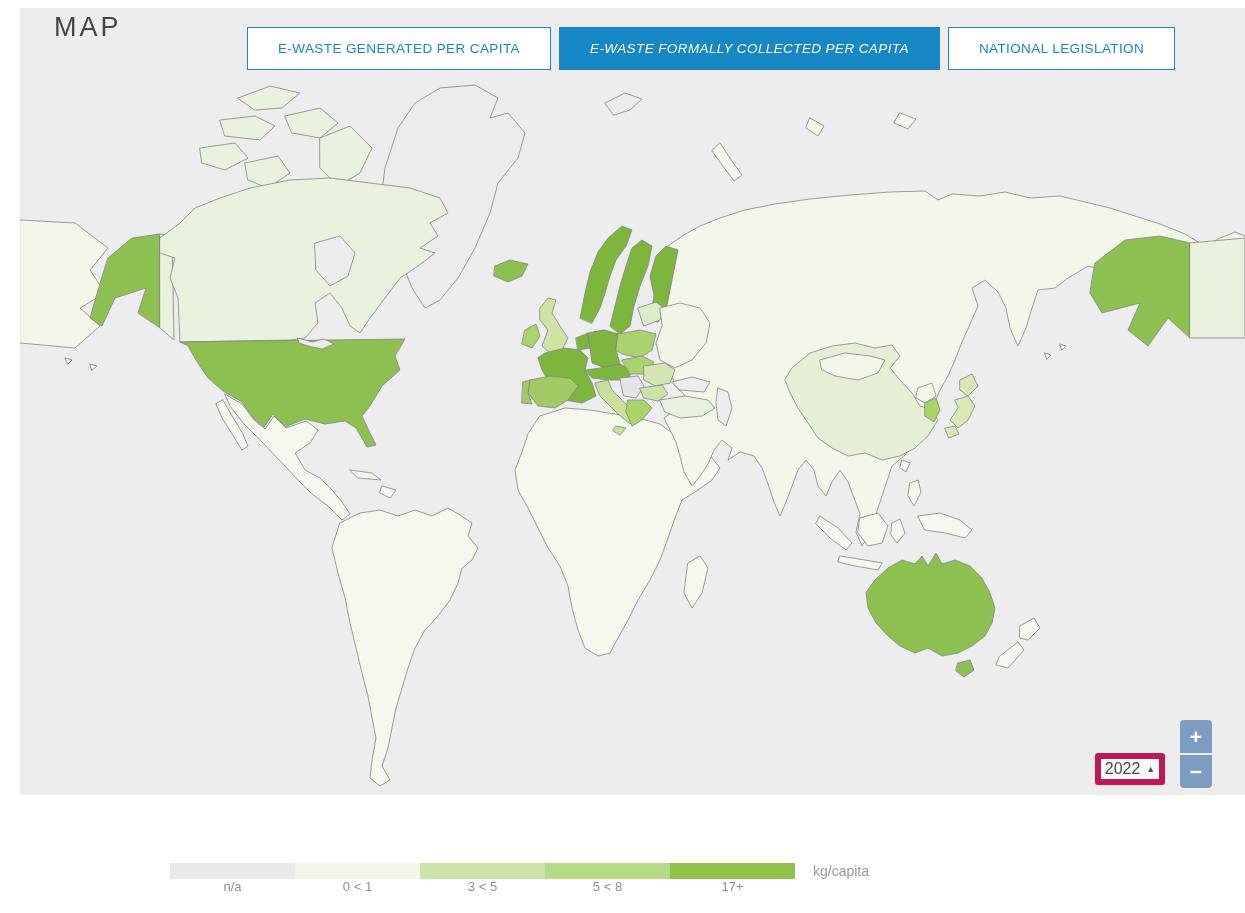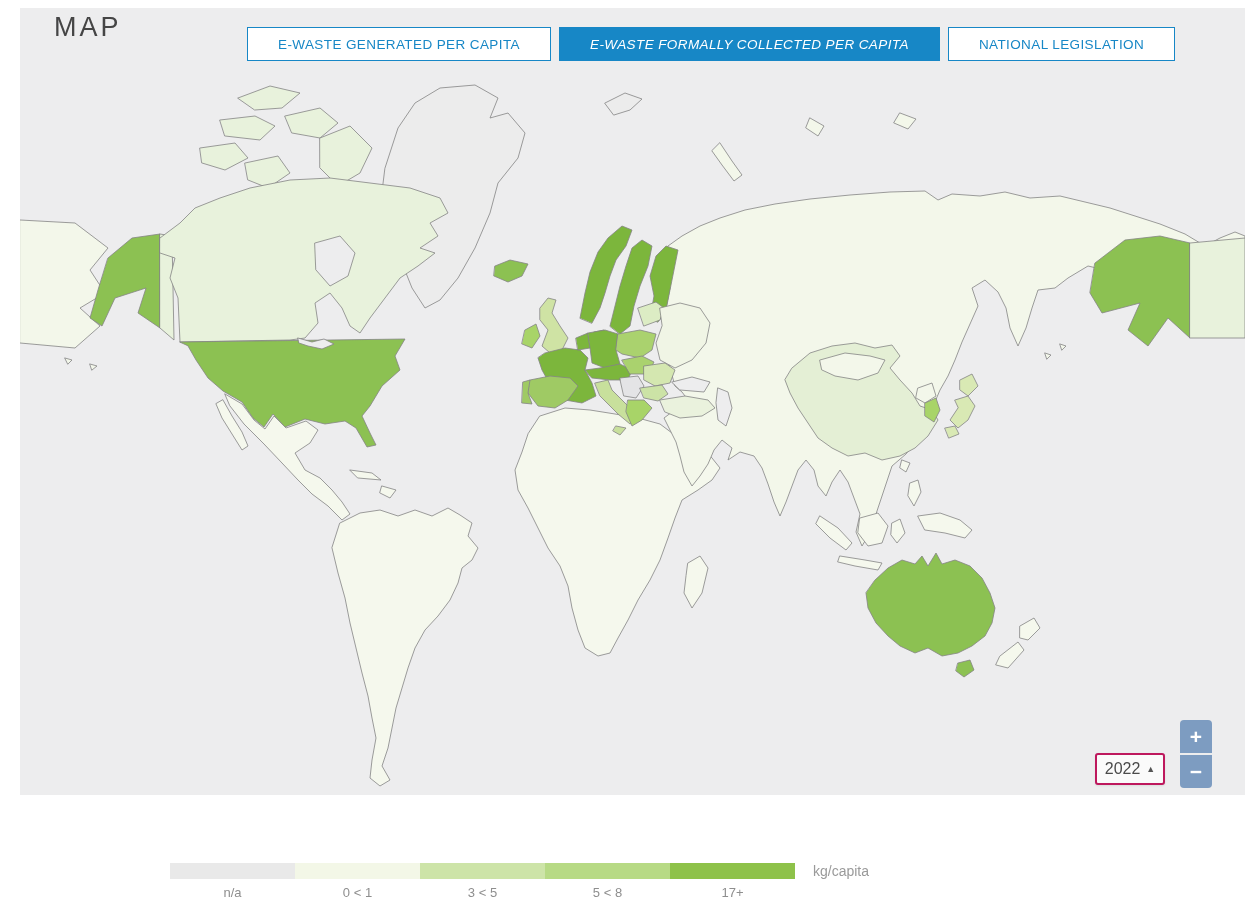--- a/index.html
+++ b/index.html
@@ -4,43 +4,43 @@
 <style>
   html,body{margin:0;padding:0;background:#ffffff;}
   .screen{position:relative;width:1245px;height:913px;background:#ffffff;overflow:hidden;
           font-family:"Liberation Sans",sans-serif;}
   
   .map-stage{position:absolute;left:20px;top:8px;width:1225px;height:787px;background:#ededee;overflow:hidden;}
   .map-svg{position:absolute;left:0;top:0;}
   .page-title{position:absolute;left:34px;top:4px;font-size:27px;letter-spacing:3px;color:#454545;z-index:5;}
   
   .tab-row{position:absolute;left:227px;top:19px;display:flex;gap:8px;z-index:5;}
-  .tab{height:34px;display:flex;align-items:center;justify-content:center;
+  .tab{height:43px;display:flex;align-items:center;justify-content:center;
        padding:0 30px;background:#ffffff;border:1px solid #1787c6;color:#1787c6;
        font-size:13.5px;letter-spacing:.4px;cursor:pointer;box-sizing:border-box;white-space:nowrap;}
   .tab.active{background:#1787c6;color:#ffffff;border-color:#1787c6;font-style:italic;}
   
   .year-select{position:absolute;left:1075px;top:745px;width:70px;height:32px;z-index:5;
-       background:#fafafa;border:2px solid #be185d;border-radius:3px;display:flex;align-items:center;
+       background:#fafafa;border:6px solid #be185d;border-radius:3px;display:flex;align-items:center;
        justify-content:center;gap:6px;font-size:16px;color:#4a4a4a;cursor:pointer;
        box-shadow:0 1px 2px rgba(0,0,0,.08);}
   .year-caret{font-size:9px;color:#555;}
   
   .zoom-controls{position:absolute;left:1160px;top:712px;width:32px;z-index:5;display:flex;flex-direction:column;gap:2px;}
   .zoom-btn{width:32px;height:33px;background:#7d9cc1;color:#ffffff;border:none;font-size:21px;
        font-weight:bold;line-height:33px;text-align:center;cursor:pointer;padding:0;
        font-family:"Liberation Sans",sans-serif;}
   .zoom-in{border-radius:4px 4px 0 0;}
   .zoom-out{border-radius:0 0 4px 4px;}
   
   .legend{position:absolute;left:170px;top:863px;display:flex;align-items:flex-start;}
   .legend-cols{display:flex;}
   .legend-col{width:125px;display:flex;flex-direction:column;}
   .legend-swatch{height:16px;width:125px;}
-  .legend-label{margin-top:6px;text-align:center;font-size:13px;color:#8e8e8e;}
+  .legend-label{text-align:center;font-size:13px;color:#8e8e8e;}
   .legend-units{margin-left:18px;font-size:14px;color:#9a9a9a;line-height:16px;}
 </style>
 </head>
 <body>
 
 <div class="screen">
 
   <div class="map-stage">
 
     <div class="page-title">MAP</div>

